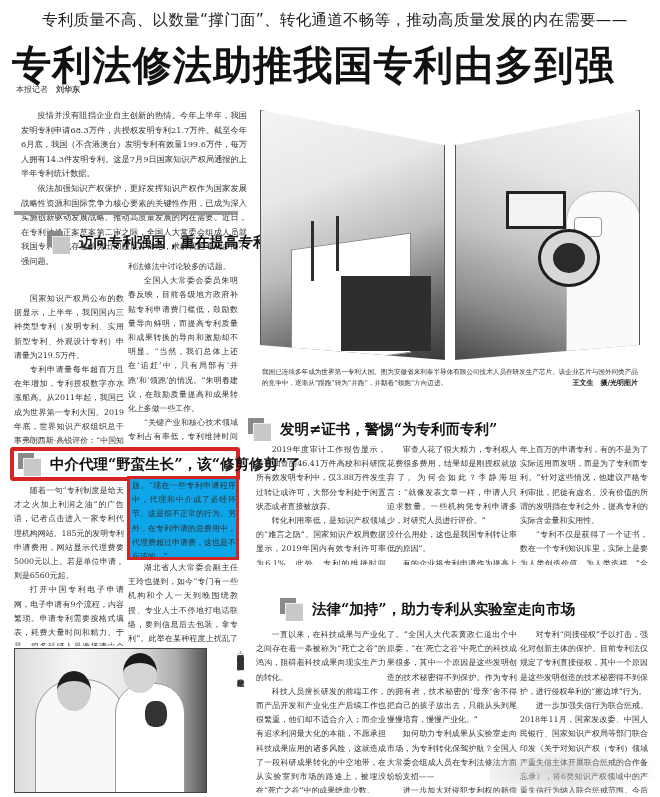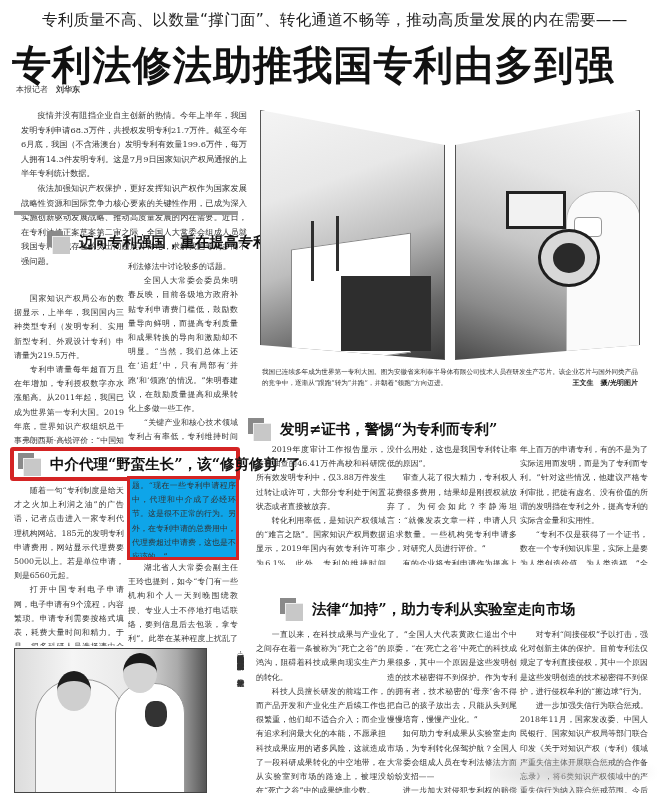--- a/index.html
+++ b/index.html
@@ -134,22 +134,22 @@
   <div class="sec-head" style="left:248px; top:418px;">
     <span class="sec-icon"></span>
     <span class="sec-title">发明≠证书，警惕“为专利而专利”</span>
   </div>
   <div class="col" style="left:256px; top:443px; width:130px; height:122px;">
     <p>2019年度审计工作报告显示，在被抽查的46.41万件高校和科研院所有效发明专利中，仅3.88万件发生过转让或许可，大部分专利处于闲置状态或者直接被放弃。</p>
     <p>转化利用率低，是知识产权领域的“难言之隐”。国家知识产权局数据显示，2019年国内有效专利许可率为6.1%。此外，专利的维持时间短，放弃率居高不下。</p>
 
   </div>
   <div class="col" style="left:387px; top:443px; width:130px; height:122px;">
+    <p>审查人花了很大精力，专利权人花费很多费用，结果却是刚授权就放弃了。为何会如此？李静海坦言：“就像发表文章一样，申请人只追求数量。一些机构凭专利申请多少，对研究人员进行评价。”</p>
     <p style="text-indent:0">没什么用处，这也是我国专利转让率低的原因”。</p>
-    <p>审查人花了很大精力，专利权人花费很多费用，结果却是刚授权就放弃了。为何会如此？李静海坦言：“就像发表文章一样，申请人只追求数量。一些机构凭专利申请多少，对研究人员进行评价。”</p>
     <p>有的企业将专利申请作为提高上市公司知识产权价值评估的一个重要筹码，部分高校或科研机构靠专利申请撑门面；有的个人将专利作为职称评价加分的筹码，通过专利拐取名利……全国人大常委会委员殷方龙也表示：“每</p>
   </div>
   <div class="col" style="left:520px; top:443px; width:128px; height:122px;">
     <p style="text-indent:0">年上百万的申请专利，有的不是为了实际运用而发明，而是为了专利而专利。”针对这些情况，他建议严格专利审批，把徒有虚名、没有价值的所谓的发明挡在专利之外，提高专利的实际含金量和实用性。</p>
     <p>“专利不仅是获得了一个证书，数在一个专利知识库里，实际上是要为人类创造价值、为人类造福。”全国人大常委会委员吕世明表示：“我们有很多听起来、看起来很好甚至独一无二的发明专利，但是是高高在上，落不了地，成了‘纸上谈兵’。国家和政府要加大力度，强力刺激专利效能转化。”</p>
   </div>
 
   <div class="sec-head" style="left:256px; top:598px;padding-left:24px;">
     <span class="sec-icon"></span>
     <span class="sec-title">法律“加持”，助力专利从实验室走向市场</span>

